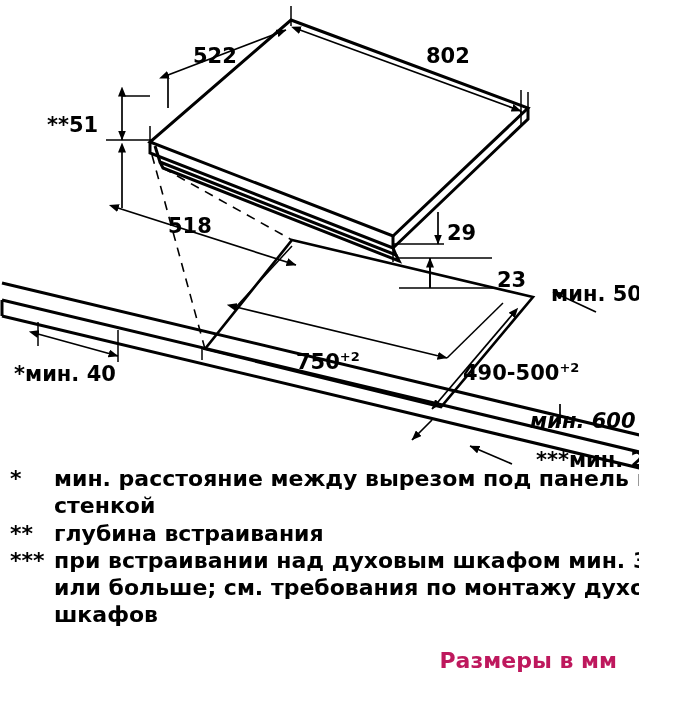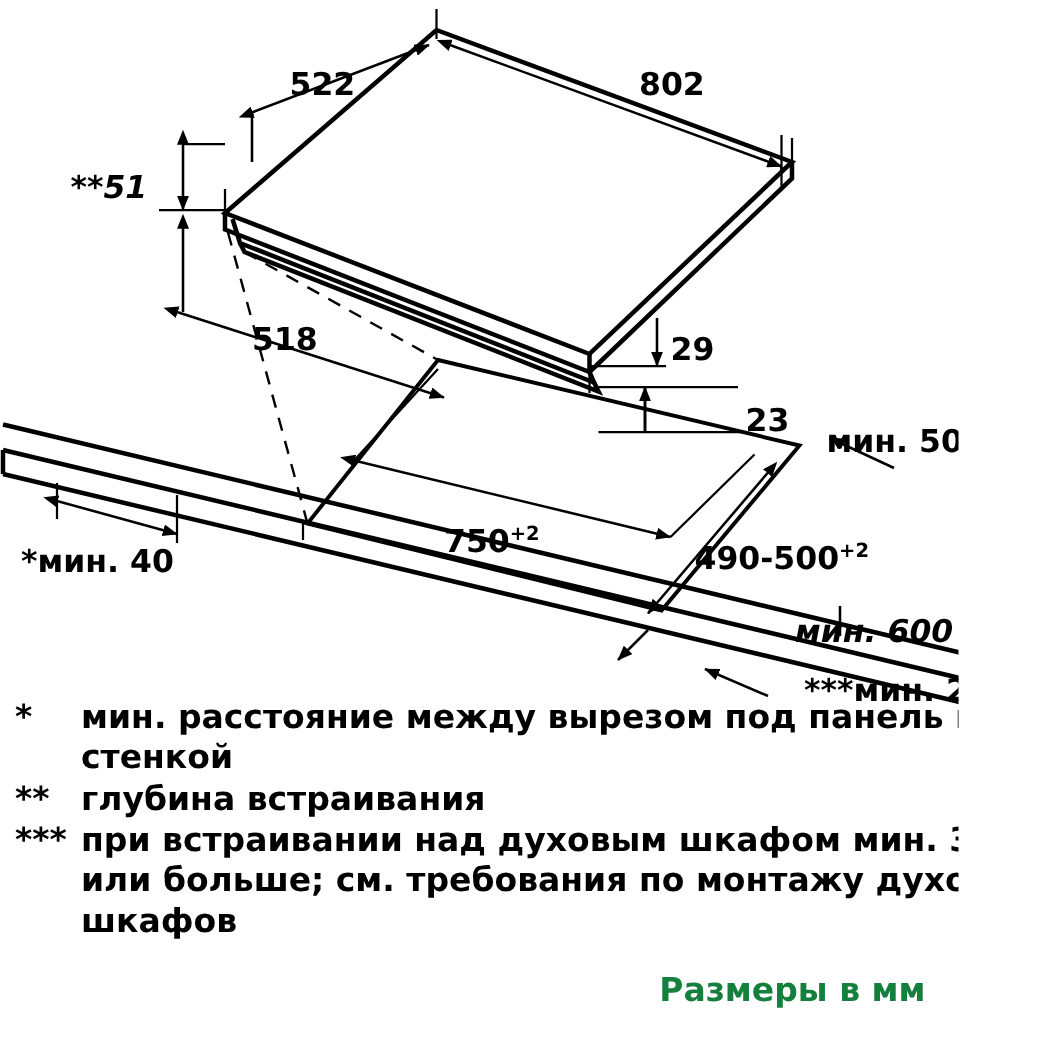--- a/index.html
+++ b/index.html
@@ -62,21 +62,21 @@
   .legend-text {
     flex: 1 1 auto;
   }
   .units {
     position: absolute;
     right: 22px;
     top: 648px;
     font-family: "DejaVu Sans", sans-serif;
     font-size: 22px;
     font-weight: 700;
-    color: #15803d;
+    color: #be185d;
   }
 </style>
 </head>
 <body>
 
 <div id="stage">
 
   <svg id="drawing" viewBox="0 0 699 701" xmlns="http://www.w3.org/2000/svg">
     <defs>
       <marker id="arrHead" markerWidth="10" markerHeight="8" refX="9.5" refY="4" orient="auto" markerUnits="userSpaceOnUse">
@@ -172,21 +172,21 @@
     <g fill="none" stroke="#000" stroke-width="1.5">
       <path d="M202,348 L202,360"></path>
       <path d="M393,236 L393,262"></path>
     </g>
   </svg>
 
   <div class="dim-label" style="left:193px; top:45px;">522</div>
 
   <div class="dim-label" style="left:386px; top:45px;margin-left:40px;">802</div>
 
-  <div class="dim-label" style="left:47px; top:114px;font-style:italic;">**51</div>
+  <div class="dim-label" style="left:47px; top:114px;">**51</div>
 
   <div class="dim-label" style="left:168px; top:215px;">518</div>
 
   <div class="dim-label" style="left:447px; top:222px;">29</div>
 
   <div class="dim-label" style="left:497px; top:269px;">23</div>
 
   <div class="dim-label" style="left:551px; top:283px;">мин. 50</div>
 
   <div class="dim-label" style="left:296px; top:310px;margin-top:40px;">

